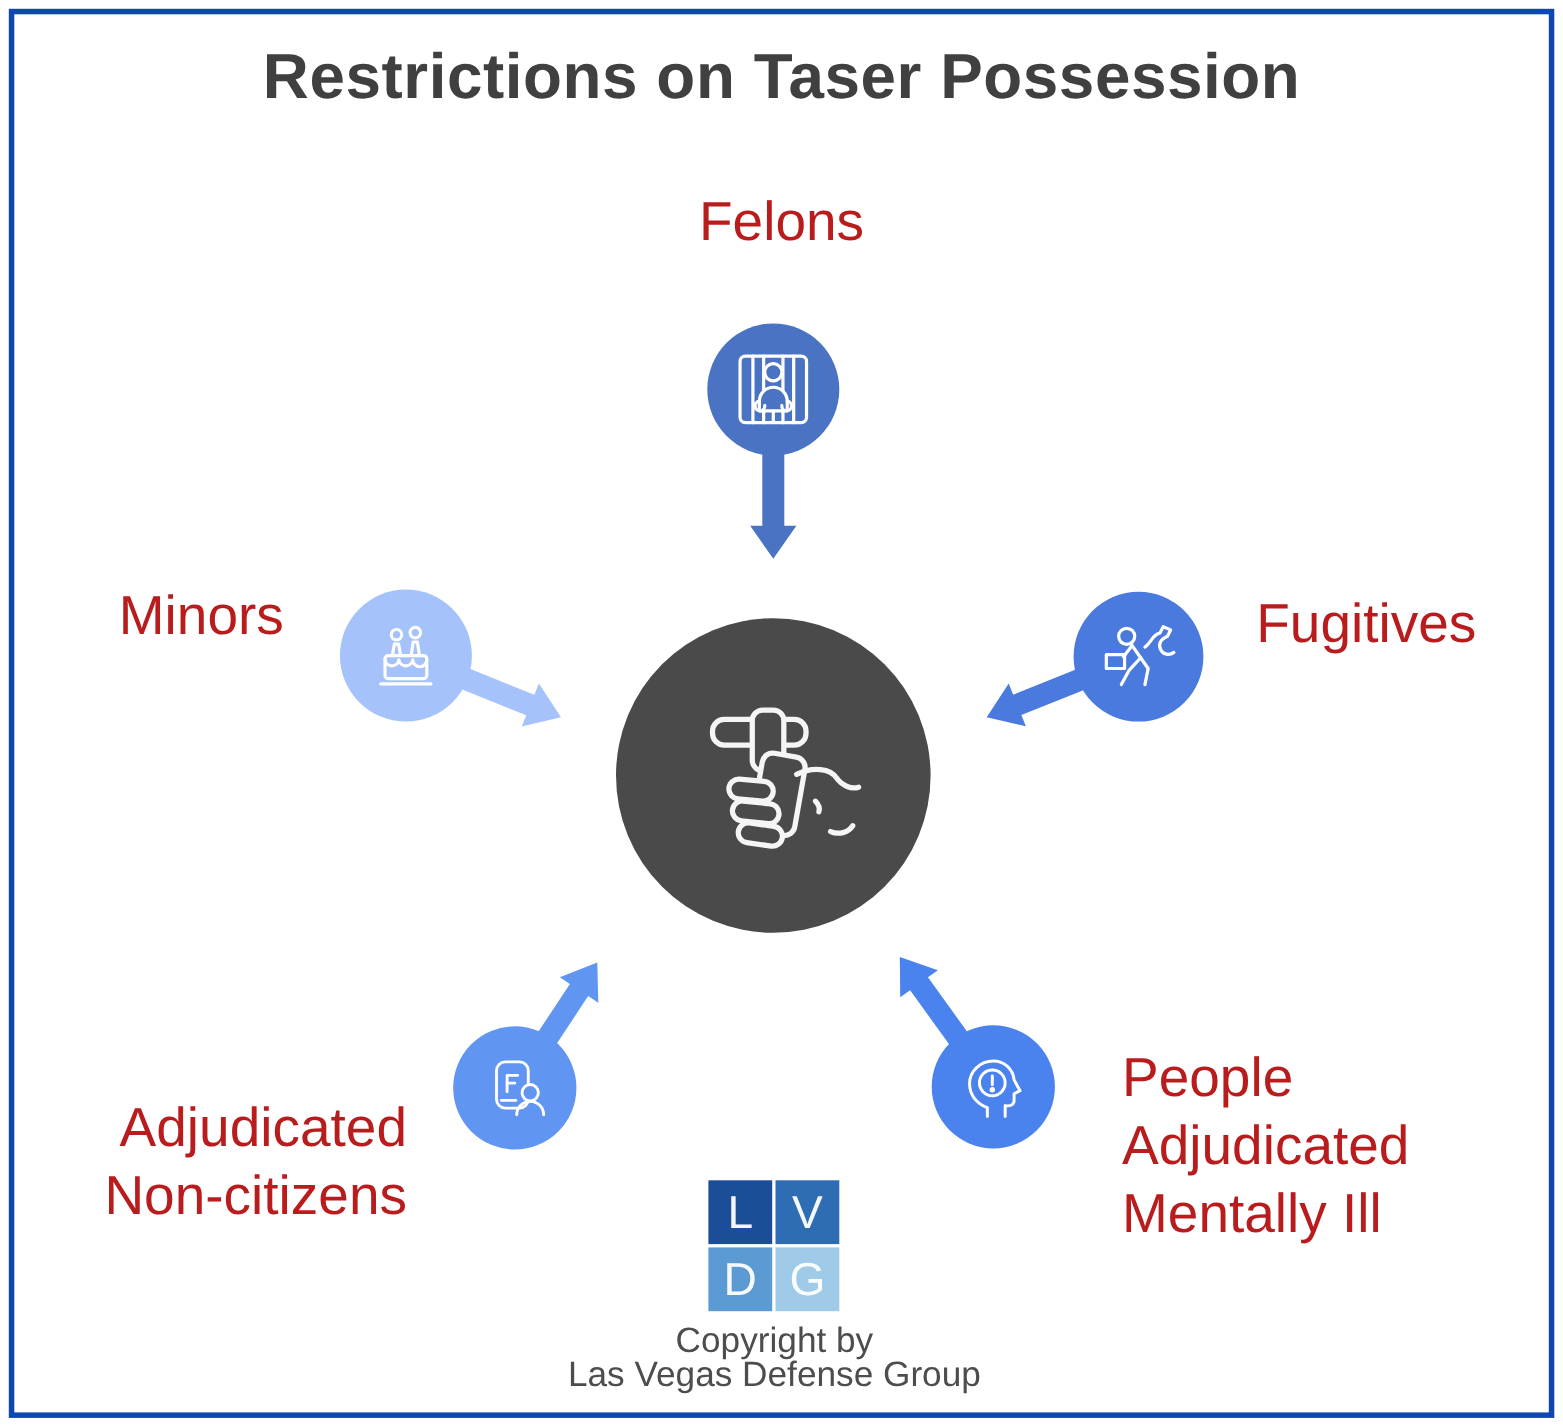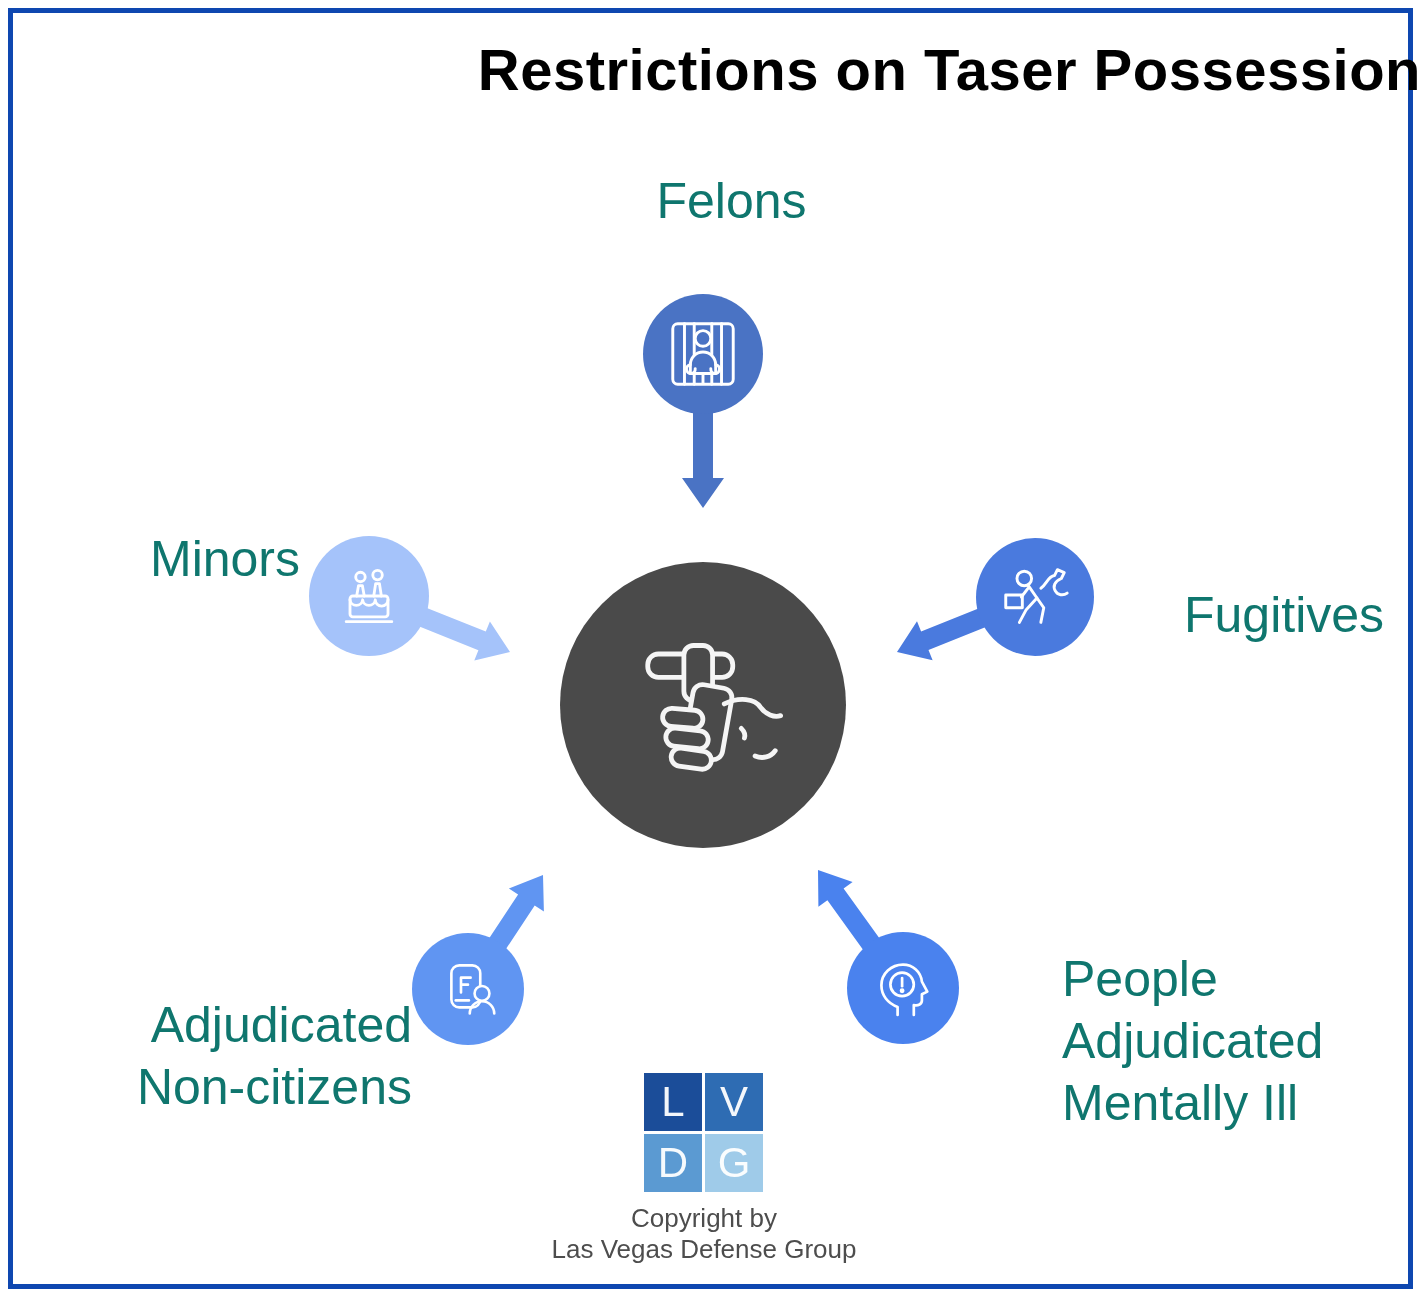--- a/index.html
+++ b/index.html
@@ -10,32 +10,32 @@
     font-family:"Liberation Sans","DejaVu Sans",sans-serif;
     overflow:hidden;
   }
   .frame{
     position:absolute;left:8px;top:8px;right:8px;bottom:8px;
     border:5px solid #0e47b0;
     pointer-events:none;
   }
   .title{
     position:absolute;left:0;right:0;top:36px;
-    text-align:right;
-    font-size:58px;font-weight:bold;color:#000000;
+    text-align:center;
+    font-size:58px;font-weight:bold;color:#404040;
     letter-spacing:0.5px;
   }
   .label{
     position:absolute;
-    font-size:50px;color:#0f766e;
-    line-height:62px;white-space:pre-line;padding-left:42px;
+    font-size:50px;color:#b91c1c;
+    line-height:62px;white-space:pre-line;
   }
   .lbl-felons{left:0;right:0;top:170px;text-align:center;}
   .lbl-minors{left:108px;top:528px;}
-  .lbl-fugitives{left:1142px;top:536px;margin-top:48px;}
+  .lbl-fugitives{left:1142px;top:536px;}
   .lbl-undocumented{left:30px;top:994px;width:340px;text-align:right;}
   .lbl-mentally{left:1020px;top:948px;}
   .bubble{
     position:absolute;border-radius:50%;
     display:flex;align-items:center;justify-content:center;
   }
   .c-felons{left:643px;top:294px;width:120px;height:120px;background:#4a73c4;}
   .c-minors{left:309px;top:536px;width:120px;height:120px;background:#a5c3fa;}
   .c-fugitives{left:976px;top:538px;width:118px;height:118px;background:#4a7ade;}
   .c-undocumented{left:412px;top:933px;width:112px;height:112px;background:#6095f2;}
@@ -51,21 +51,21 @@
     display:flex;align-items:center;justify-content:center;
     color:rgba(255,255,255,0.95);
     font-size:42px;font-weight:200;
   }
   .sq1{background:#1b4d99;}
   .sq2{background:#2e6cb3;}
   .sq3{background:#5b9ad2;}
   .sq4{background:#9fcbe9;}
   .copyright{
     position:absolute;left:504px;top:1203px;width:400px;
-    text-align:center;font-size:26px;line-height:31px;color:#4d4d4d;
+    text-align:center;font-size:32px;line-height:31px;color:#4d4d4d;
     white-space:pre-line;
   }
   .icon-svg{display:block;}
 </style>
 </head>
 <body>
 
 <div class="canvas">
 
   <div class="frame"></div>

